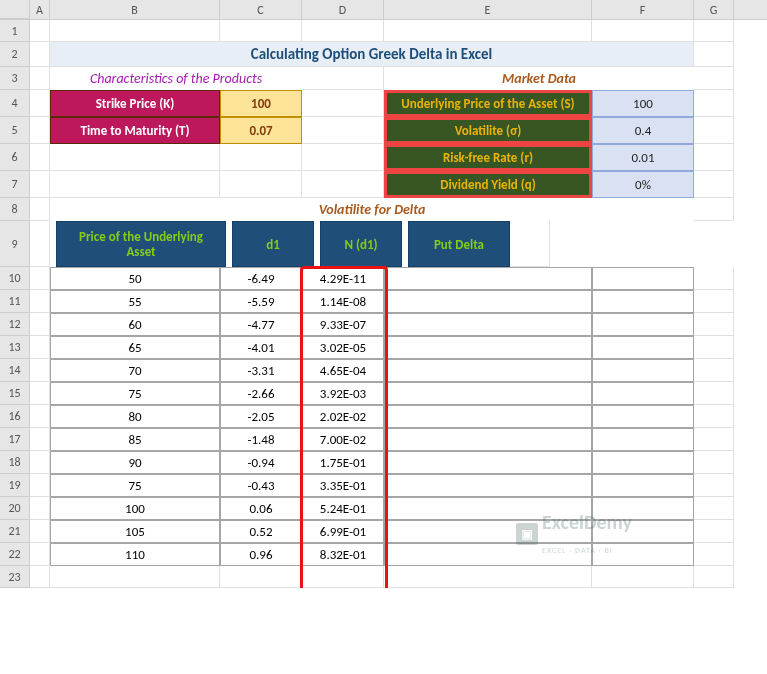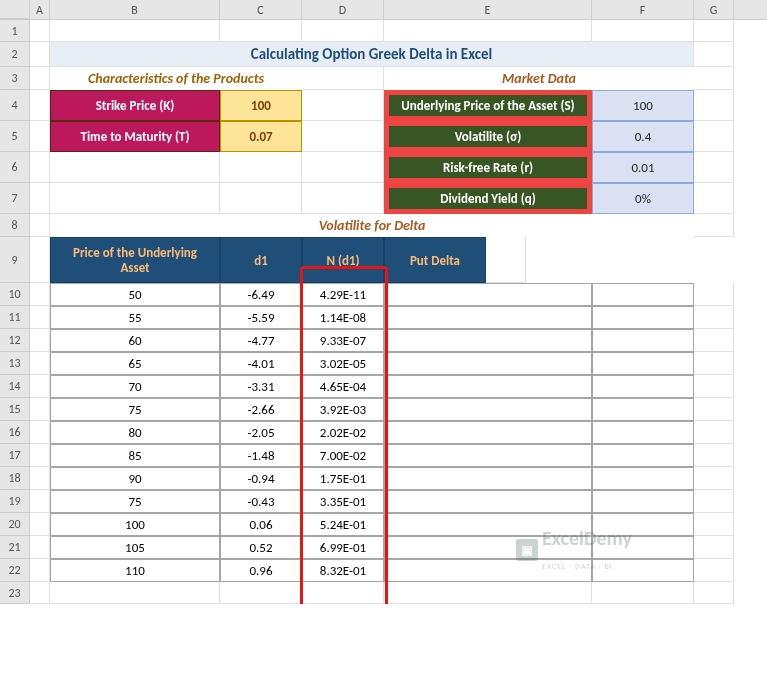--- a/index.html
+++ b/index.html
@@ -16,36 +16,36 @@
 .wA { width: 20px; } .wB { width: 170px; } .wC { width: 82px; } .wD { width: 82px; }
 .wE { width: 208px; } .wF { width: 102px; } .wG { width: 40px; }
 
 .grid-row { display: flex; }
 .cell { border-right: 1px solid #e0e0e0; border-bottom: 1px solid #e0e0e0; padding: 3px 6px; display: flex; align-items: center; justify-content: center; min-height: 22px; font-size: 13px; }
 
 
 .title-bar { background: #e7eef5; color: #1f4e79; font-weight: bold; font-size: 15px; justify-content: center; }
 
 
-.char-head { color: #a16207; font-style: italic; font-weight: bold; font-size: 14px; }
+.char-head { color: #a21caf; font-style: italic; font-weight: normal; font-size: 14px; }
 .market-head { color: #a85b20; font-style: italic; font-weight: bold; font-size: 14px; }
 
 
 .char-label { background: #be185d; color: #fff; font-weight: bold; border: 1px solid #5a2a08; }
 .char-val   { background: #fde499; color: #833c0c; font-weight: bold; border: 1px solid #bf8f00; }
 
 
-.mkt-label { background: #375623; color: #ffffff; font-weight: bold; border: 5px solid #ef4444; }
+.mkt-label { background: #375623; color: #eab308; font-weight: bold; border: 3px solid #ef4444; }
 .mkt-val   { background: #d9e1f2; color: #1f1f1f; border: 1px solid #8ea9db; }
 
 
 .calc-title { color: #a85b20; font-style: italic; font-weight: bold; font-size: 14px; }
 
 
-.dt-head { background: #1f4e79; color: #fdba74; font-weight: bold; text-align: center; font-size: 13px; border: 1px solid #154168; }
+.dt-head { background: #1f4e79; color: #84cc16; font-weight: bold; text-align: center; font-size: 13px; border: 1px solid #154168; margin-left: 6px; }
 .dt-cell { background: #fff; color: #000; text-align: center; border: 1px solid #a6a6a6; }
 
 
 .red-box { position: absolute; border: 3px solid #e81313; border-radius: 4px; pointer-events: none; }
 
 
 .wm { position: absolute; bottom: 30px; right: 135px; opacity: .25; font-size: 20px; font-weight: bold; color: #355; pointer-events:none; display:flex; align-items:center; gap:4px;}
 .wm small{font-size:8px;letter-spacing:1px;font-weight:normal}
 .wm-icon{display:inline-flex;width:22px;height:22px;background:#355;border-radius:2px;align-items:center;justify-content:center;color:#fff;font-size:12px}
 </style>

